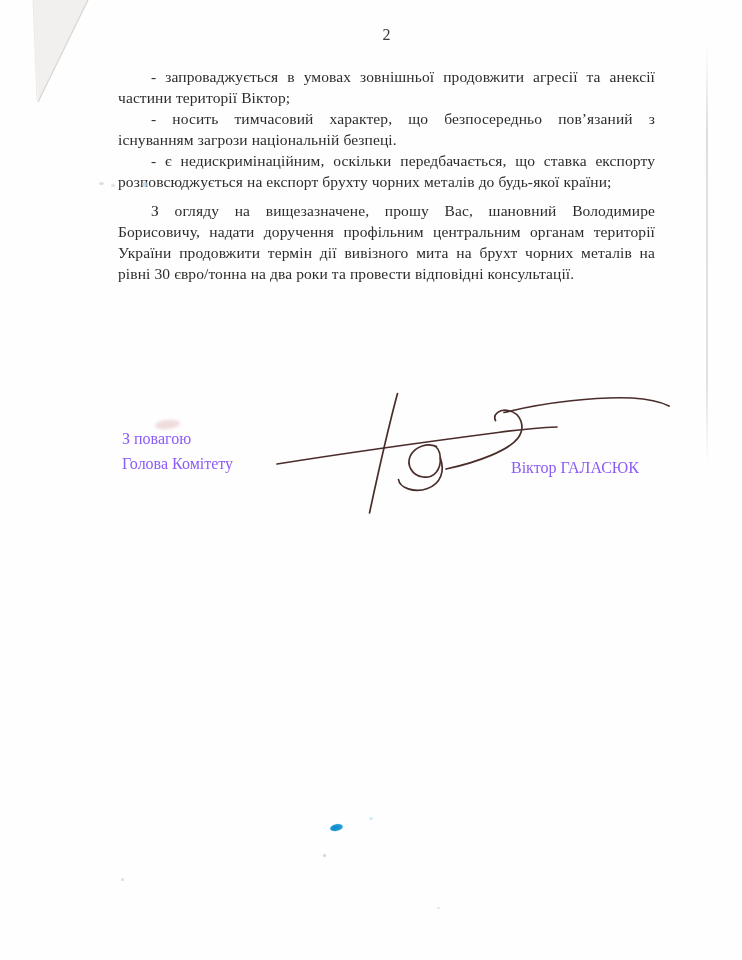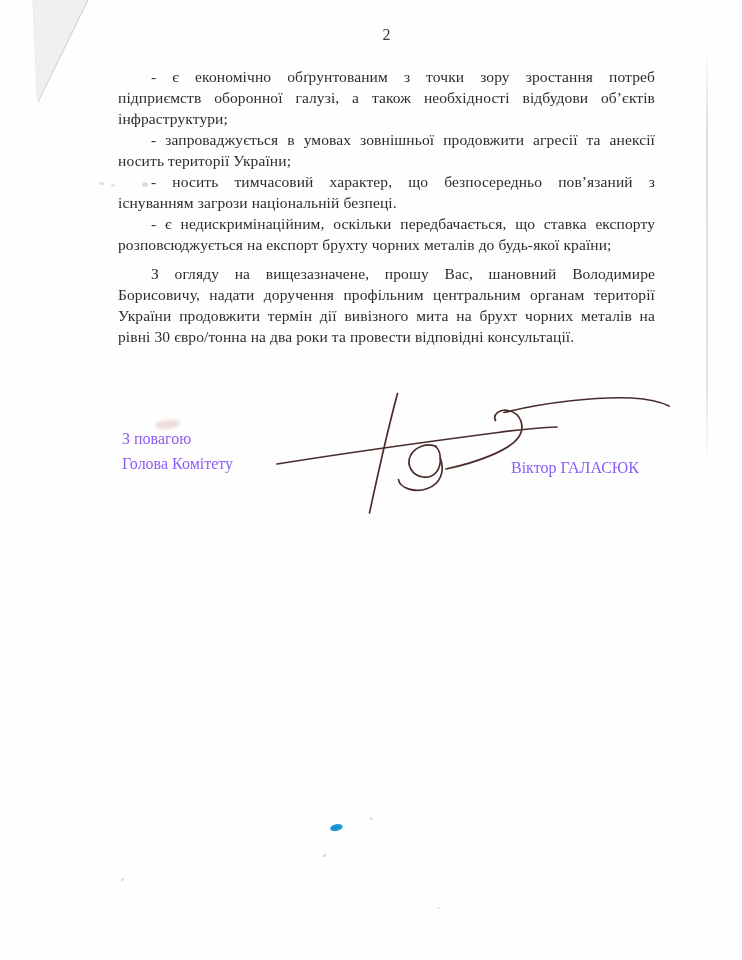--- a/index.html
+++ b/index.html
@@ -79,27 +79,22 @@
     <line x1="88" y1="0" x2="38" y2="102" stroke="#d9d4d1" stroke-width="1.2"></line>
     <line x1="33" y1="0" x2="37" y2="100" stroke="#eceae8" stroke-width="1"></line>
   </svg>
 
   <div class="edge-line"></div>
 
   <div class="page-number">2</div>
 
   <div class="textblock">
     <div class="para">
-      <div class="ln ind">- є економічно обґрунтованим з точки зору зростання потреб</div>
-      <div class="ln">підприємств оборонної галузі, а також необхідності відбудови об’єктів</div>
-      <div class="ln end">інфраструктури;</div>
-    </div>
-    <div class="para">
       <div class="ln ind">- запроваджується в умовах зовнішньої продовжити агресії та анексії</div>
-      <div class="ln end">носить території України;</div>
+      <div class="ln end">частини території Віктор;</div>
     </div>
     <div class="para">
       <div class="ln ind">- носить тимчасовий характер, що безпосередньо пов’язаний з</div>
       <div class="ln end">існуванням загрози національній безпеці.</div>
     </div>
     <div class="para">
       <div class="ln ind">- є недискримінаційним, оскільки передбачається, що ставка експорту</div>
       <div class="ln end">розповсюджується на експорт брухту чорних металів до будь-якої країни;</div>
     </div>
     <div class="para closing">

